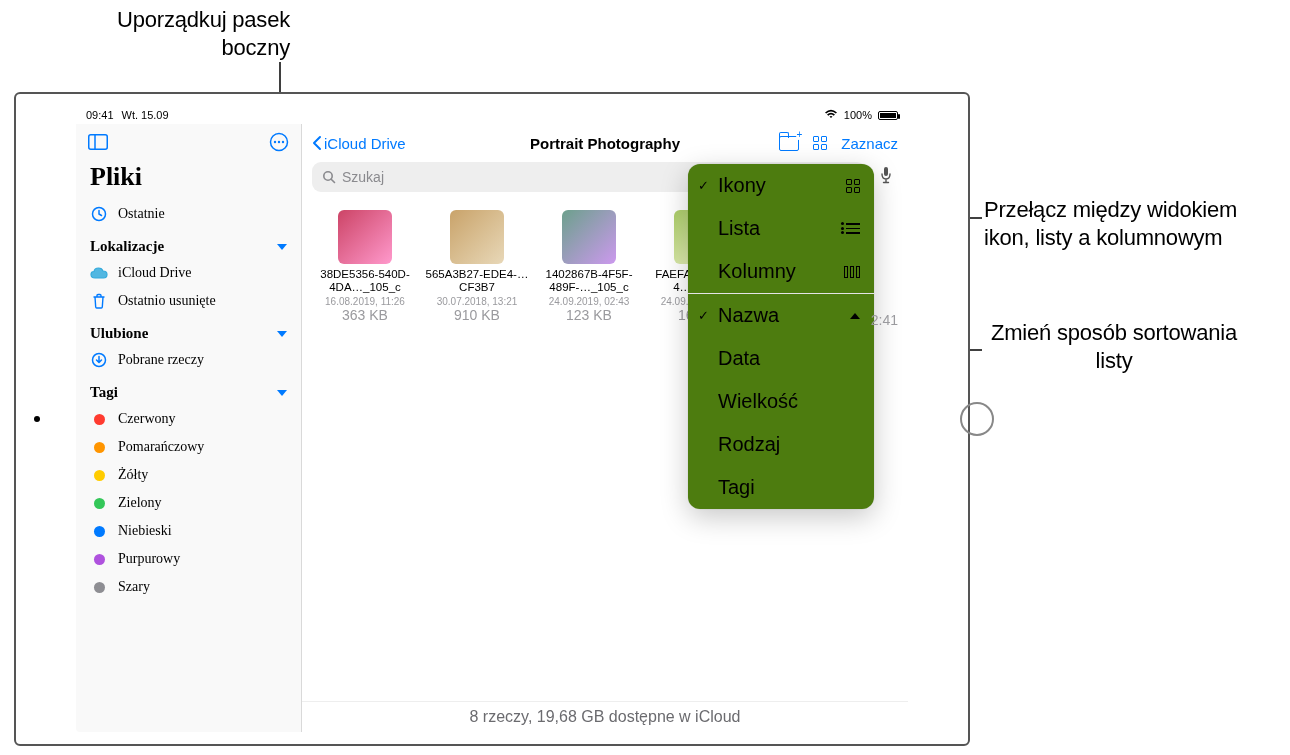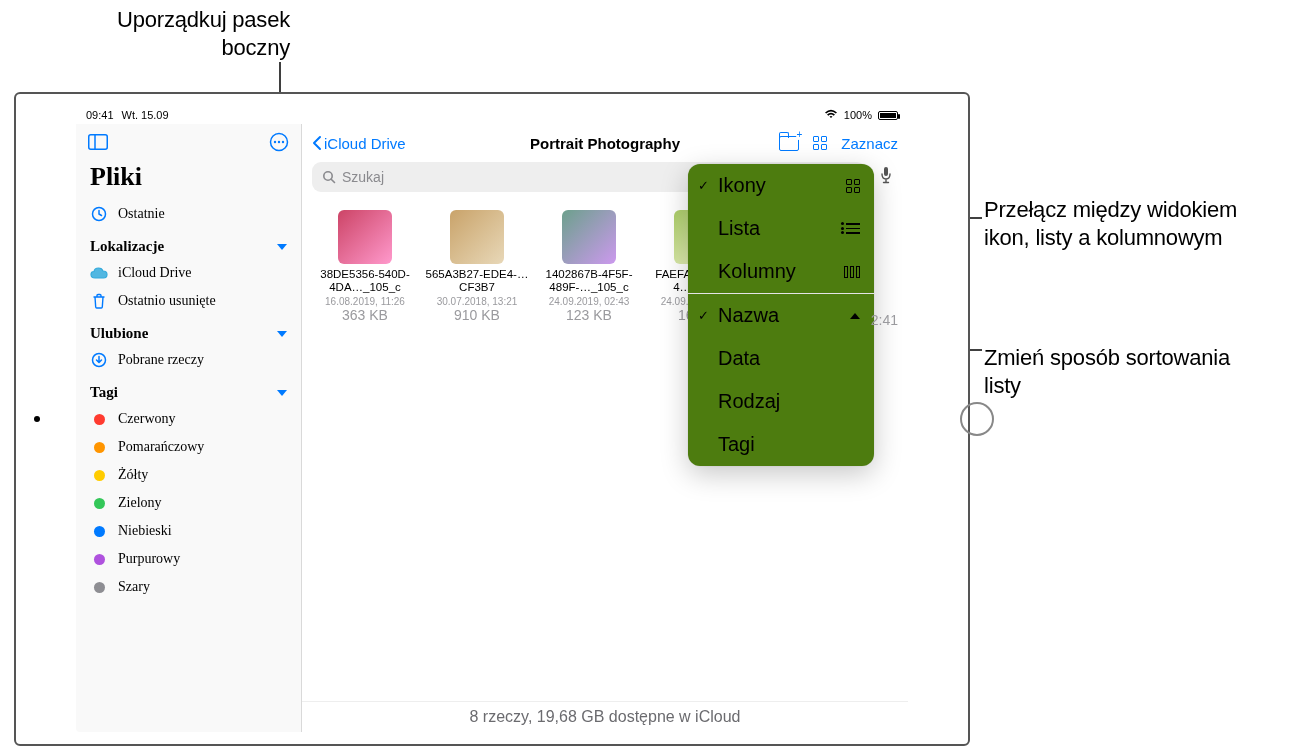--- a/index.html
+++ b/index.html
@@ -236,21 +236,21 @@
 <div class="annotation" style="left:80px; top:6px; text-align:right; width:210px;">Uporządkuj pasek boczny</div>
 <svg class="callout" style="left:215px; top:62px;" width="80" height="72">
   <path d="M65 0 V30 Q65 38 57 38 H0" fill="none" stroke="#000" stroke-width="1.5"></path>
 
 </svg>
 <svg class="callout" style="left:272px; top:62px;" width="24" height="80">
   <path d="M8 0 V68" fill="none" stroke="none"></path>
 </svg>
 
 <div class="annotation" style="left:984px; top:196px; width:290px;">Przełącz między widokiem ikon, listy a kolumnowym</div>
-<div class="annotation" style="left:984px; top:344px; width:260px;">Zmień sposób sortowania listy</div>
+<div class="annotation" style="left:984px; top:319px; width:260px;text-align:center;">Zmień sposób sortowania listy</div>
 
 <div class="bracket" style="left:928px; top:172px; height:92px;"></div>
 <svg class="callout" style="left:938px; top:214px;" width="46" height="20">
     <path d="M0 4 H44" stroke="#000" stroke-width="1.5" fill="none"></path>
   </svg>
 
 <div class="bracket" style="left:928px; top:270px; height:160px;"></div>
 <svg class="callout" style="left:938px; top:346px;" width="46" height="20">
     <path d="M0 4 H44" stroke="#000" stroke-width="1.5" fill="none"></path>
   </svg>
@@ -507,20 +507,23 @@
           <div class="popup-sep"></div>
           <div class="popup-section" id="popup-sort">
               <div class="popup-item check">
                 <span>Nazwa</span>
                 <span class="chev-up-sm"></span>
               </div>
               <div class="popup-item">
                 <span>Data</span>
               </div>
               <div class="popup-item">
+                <span>Wielkość</span>
+              </div>
+              <div class="popup-item">
                 <span>Rodzaj</span>
               </div>
               <div class="popup-item">
                 <span>Tagi</span>
               </div>
             </div>
         </div>
 
         <div style="position:absolute; right:10px; top:188px; font-size:14px; color:#9a9a9e;">2:41</div>
       </div>

